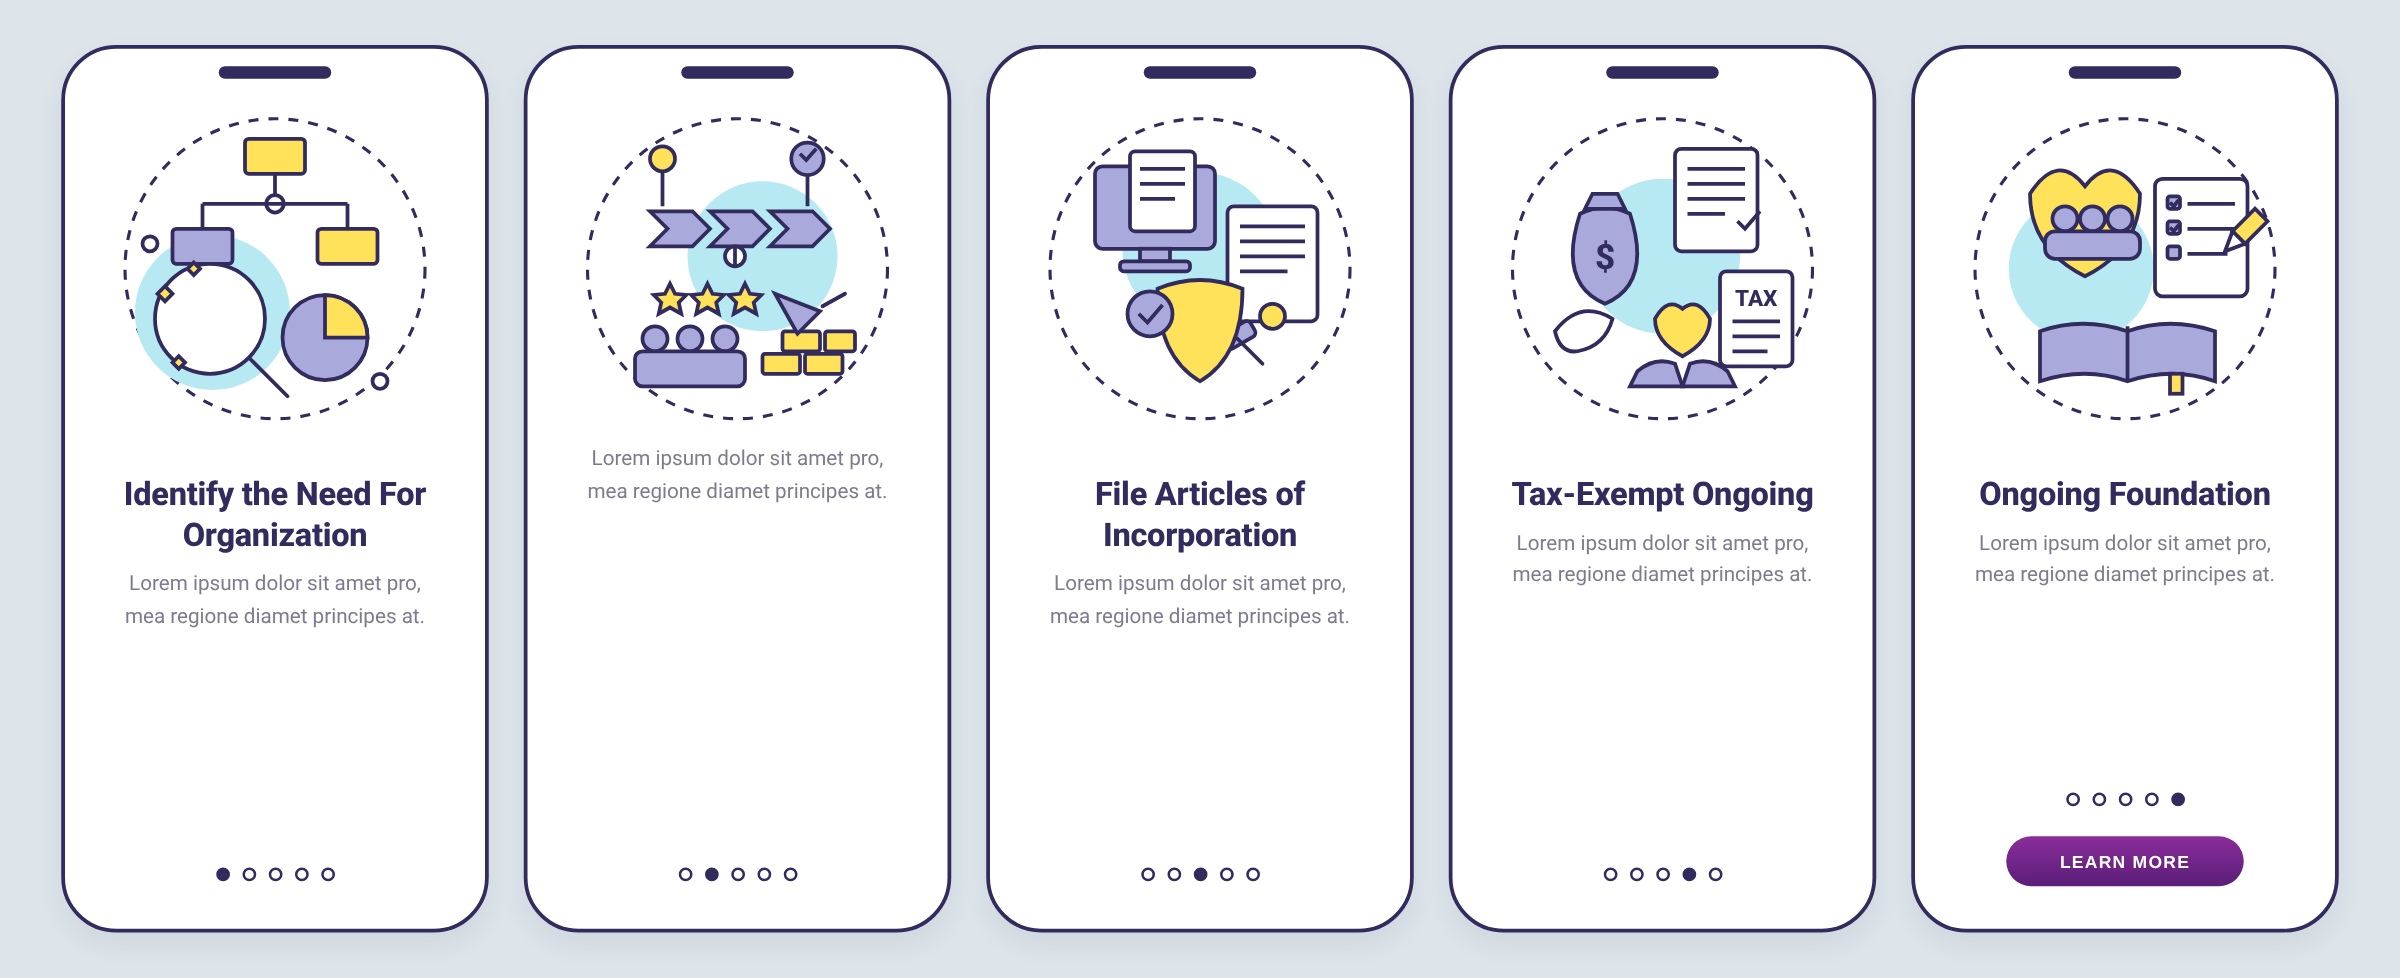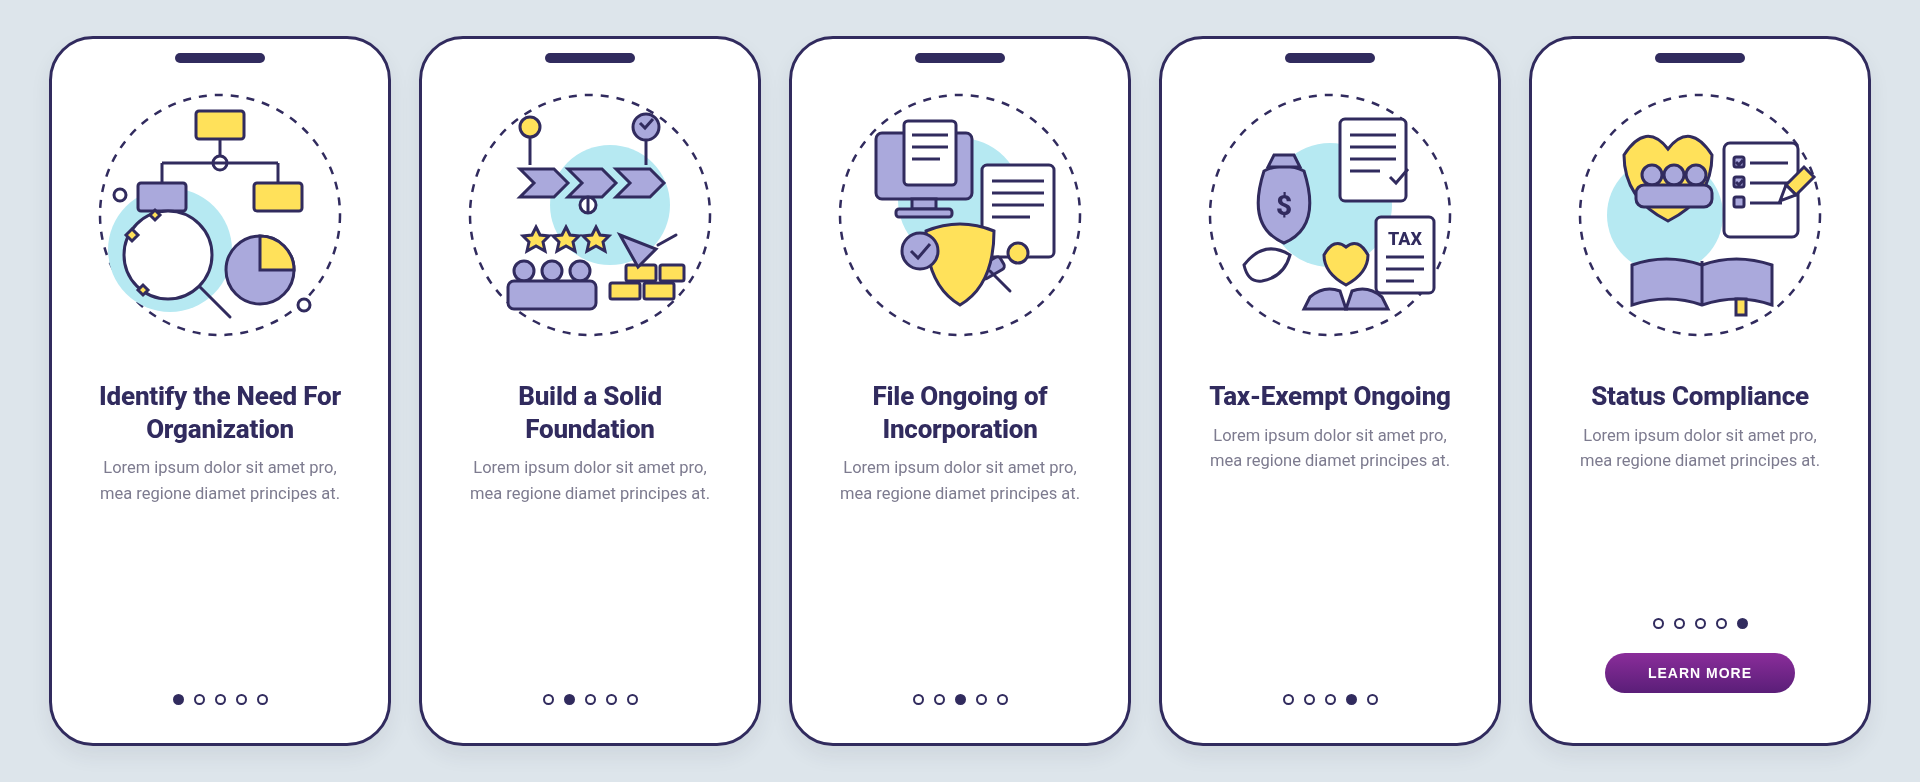--- a/index.html
+++ b/index.html
@@ -90,21 +90,21 @@
     background: linear-gradient(180deg, #8a2d9a, #5a1e78);
     color: #fff;
     font-weight: 800;
     font-size: 14px;
     letter-spacing: 1px;
     border: none;
     display: flex;
     align-items: center;
     justify-content: center;
     margin-top: 16px;
-    margin-bottom: 20px;
+    margin-bottom: 4px;
     cursor: pointer;
   }
   
   .il-stroke { stroke: #312b5e; stroke-width: 3; fill: none; }
   .il-fill-y { fill: #ffe15a; stroke: #312b5e; stroke-width: 3; }
   .il-fill-p { fill: #aaa9dc; stroke: #312b5e; stroke-width: 3; }
   .il-fill-w { fill: #ffffff; stroke: #312b5e; stroke-width: 3; }
   .il-dash   { stroke: #312b5e; stroke-width: 2.5; stroke-dasharray: 8 8; fill: none; }
   .il-cyan   { fill: #b6e9f2; }
 </style>
@@ -179,21 +179,20 @@
       <circle class="il-fill-p" cx="120" cy="186" r="10"></circle>
       <rect class="il-fill-p" x="48" y="196" width="88" height="28" rx="6"></rect>
 
       <rect class="il-fill-y" x="150" y="198" width="30" height="16" rx="2"></rect>
       <rect class="il-fill-y" x="184" y="198" width="30" height="16" rx="2"></rect>
       <rect class="il-fill-y" x="166" y="180" width="30" height="16" rx="2"></rect>
       <rect class="il-fill-y" x="200" y="180" width="24" height="16" rx="2"></rect>
       <path class="il-fill-p" d="M160 150 l36 14 -18 18 z"></path>
       <line class="il-stroke" x1="198" y1="160" x2="216" y2="150" stroke-linecap="round" stroke-width="5"></line>
     </svg>
-    <h2 class="title">Build a Solid Foundation</h2>
     <p class="desc">Lorem ipsum dolor sit amet pro, mea regione diamet principes at.</p>
     <div class="spacer"></div>
     <div class="dots">
       <span class="dot"></span>
       <span class="dot active"></span>
       <span class="dot"></span>
       <span class="dot"></span>
       <span class="dot"></span>
     </div>
   </div>
@@ -219,21 +218,21 @@
       <line class="il-stroke" x1="162" y1="132" x2="200" y2="132"></line>
       <circle class="il-fill-y" cx="188" cy="168" r="10"></circle>
 
       <rect class="il-fill-p" x="148" y="176" width="26" height="14" rx="4" transform="rotate(-30 161 183)"></rect>
       <line class="il-stroke" x1="160" y1="186" x2="180" y2="206" stroke-width="5" stroke-linecap="round"></line>
 
       <path class="il-fill-y" d="M96 146 q34 -14 68 0 q0 54 -34 74 q-34 -20 -34 -74 z"></path>
       <circle class="il-fill-p" cx="90" cy="166" r="18"></circle>
       <path class="il-stroke" d="M81 166 l7 7 12 -14" stroke-width="4"></path>
     </svg>
-    <h2 class="title">File Ongoing of Incorporation</h2>
+    <h2 class="title">File Articles of Incorporation</h2>
     <p class="desc">Lorem ipsum dolor sit amet pro, mea regione diamet principes at.</p>
     <div class="spacer"></div>
     <div class="dots">
       <span class="dot"></span>
       <span class="dot"></span>
       <span class="dot active"></span>
       <span class="dot"></span>
       <span class="dot"></span>
     </div>
   </div>
@@ -301,21 +300,21 @@
       <rect class="il-fill-p" x="164" y="112" width="10" height="10" rx="2"></rect>
       <line class="il-stroke" x1="180" y1="118" x2="212" y2="118"></line>
 
       <path class="il-fill-y" d="M216 100 l18 -18 10 10 -18 18 z"></path>
       <path class="il-fill-w" d="M216 100 l-6 16 16 -6 z"></path>
 
       <path class="il-fill-p" d="M62 180 q34 -12 70 0 q34 -12 70 0 v40 q-34 -12 -70 0 q-34 -12 -70 0 z"></path>
       <line class="il-stroke" x1="132" y1="176" x2="132" y2="220"></line>
       <rect class="il-fill-y" x="166" y="214" width="10" height="16"></rect>
     </svg>
-    <h2 class="title">Status Compliance</h2>
+    <h2 class="title">Ongoing Foundation</h2>
     <p class="desc">Lorem ipsum dolor sit amet pro, mea regione diamet principes at.</p>
     <div class="spacer"></div>
     <div class="dots">
       <span class="dot"></span>
       <span class="dot"></span>
       <span class="dot"></span>
       <span class="dot"></span>
       <span class="dot active"></span>
     </div>
     <button class="cta">LEARN MORE</button>

